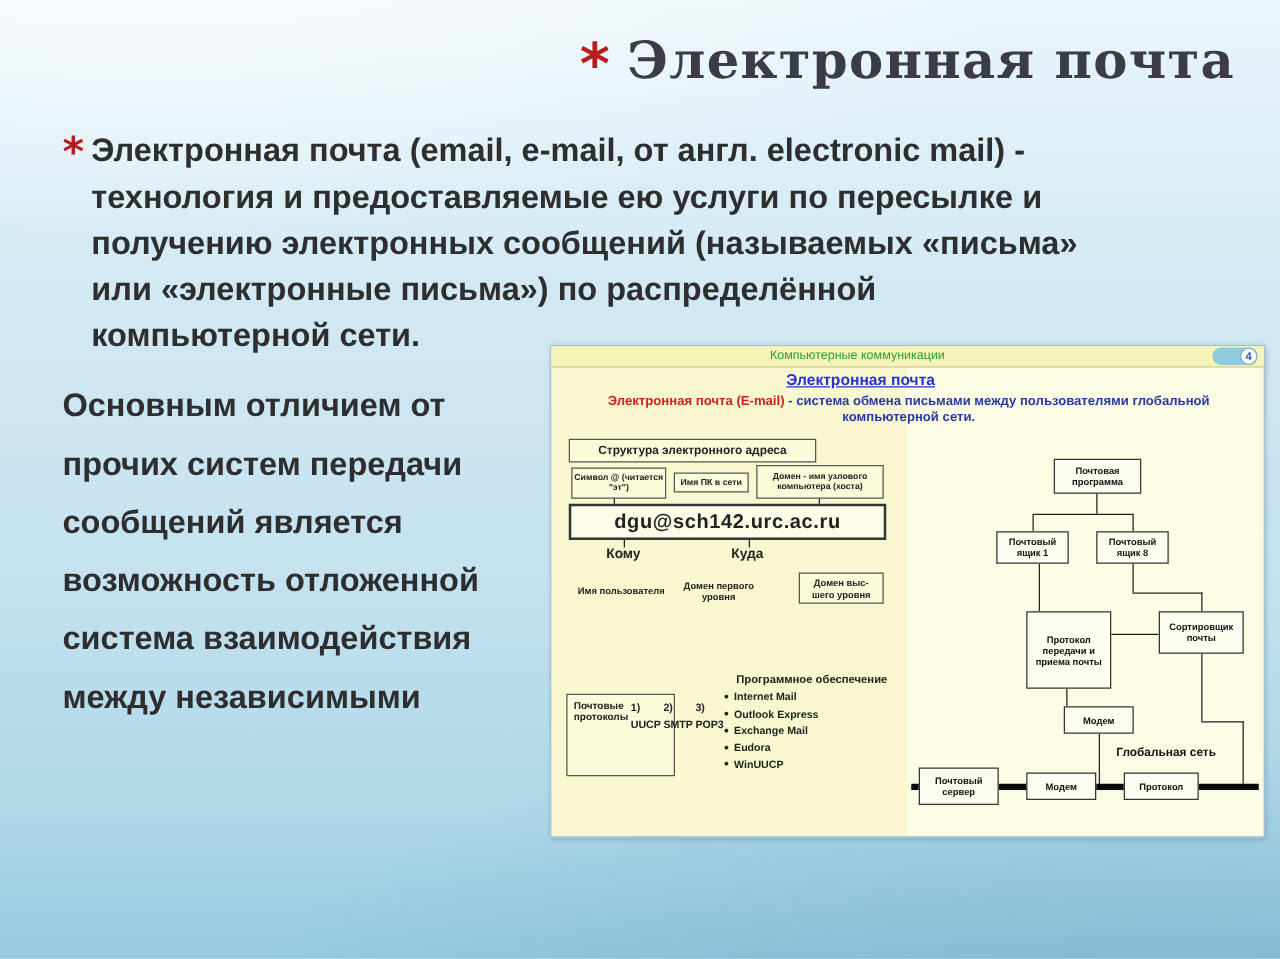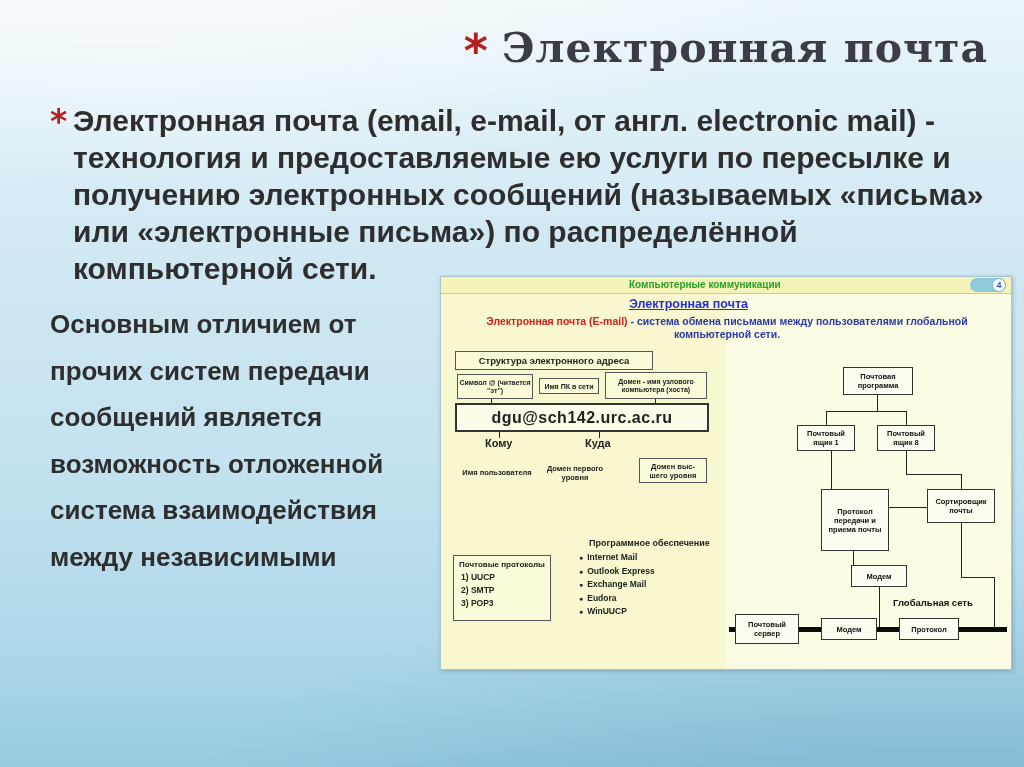--- a/index.html
+++ b/index.html
@@ -18,35 +18,35 @@
 
   
   .title-row { position: absolute; top: 26px; right: 36px; display: flex; align-items: flex-start; gap: 14px; }
   .title-star { color: #b51f1f; font-size: 46px; font-weight: bold; line-height: 1; margin-top: 2px; font-family: "DejaVu Sans", sans-serif; }
   .page-title { margin: 0; font-family: "DejaVu Serif", serif; font-weight: bold; font-size: 41px; color: #3c3c44; letter-spacing: 1px; line-height: 1.1; }
 
   
   .intro { position: absolute; left: 50px; top: 102px; }
   .intro-star { position: absolute; left: 0; top: 0px; color: #b51f1f; font-size: 33px; font-weight: bold; font-family: "DejaVu Sans", sans-serif; }
   .intro-lines { margin-left: 23px; }
-  .intro-line { font-size: 30px; font-weight: bold; color: #2e2e2e; line-height: 37px; white-space: nowrap; }
+  .intro-line { font-size: 26px; font-weight: bold; color: #2e2e2e; line-height: 37px; white-space: nowrap; }
 
   
   .left-block { position: absolute; left: 50px; top: 301px; }
   .left-line { font-size: 26px; font-weight: bold; color: #2e2e2e; line-height: 46.5px; white-space: nowrap; }
 
   
   .embed {
     position: absolute; left: 440px; top: 276px; width: 572px; height: 394px;
     background: linear-gradient(90deg, #f8f7cf 0, #f8f7cf 50%, #fcfbe4 50%, #fcfbe4 100%);
     border: 1px solid #a9c2d2; box-shadow: 1px 1px 4px rgba(60,90,110,.35);
     font-family: "Liberation Sans", sans-serif;
   }
   .e-header { position: absolute; left: 0; top: 0; width: 100%; height: 17px; background: #f5f4b8; border-bottom: 1px solid #cfcd8e; }
-  .e-header-text { position: absolute; left: 188px; top: 2px; font-size: 10px; font-weight: bold; color: #2aa02a; }
+  .e-header-text { position: absolute; left: 175px; top: 2px; font-size: 10px; font-weight: normal; color: #2aa02a; }
   .e-badge { position: absolute; right: 5px; top: 1px; width: 36px; height: 14px; background: #8ecbdb; border-radius: 7px; }
   .e-badge-circle { position: absolute; right: 0; top: 0; width: 14px; height: 14px; background: #fff; border: 1px solid #7ab4c6; border-radius: 50%; font-size: 9px; font-weight: bold; color: #2a56c8; text-align: center; line-height: 12px; }
   .e-subtitle { position: absolute; left: 188px; top: 20px; font-size: 12.5px; font-weight: bold; color: #2433cf; text-decoration: underline; }
   .e-def { position: absolute; left: 8px; top: 38px; width: 556px; text-align: center; font-size: 10.5px; font-weight: bold; line-height: 13px; }
   .e-def-lead { color: #cf2121; }
   .e-def-rest { color: #2a3aa0; }
 
   .ebox { position: absolute; border: 1px solid #555; background: #fbfad9; display: flex; align-items: center; justify-content: center; text-align: center; color: #222; font-weight: bold; }
   .e-addr-title { left: 14px; top: 74px; width: 198px; height: 19px; font-size: 9.5px; }
   .e-symbol { left: 16px; top: 97px; width: 76px; height: 25px; font-size: 7px; line-height: 8px; padding: 1px; }
@@ -54,21 +54,21 @@
   .e-domain { left: 164px; top: 95px; width: 102px; height: 27px; font-size: 7px; line-height: 8px; padding: 1px; }
   .e-email { left: 14px; top: 126px; width: 254px; height: 29px; font-size: 16px; background: #fdfce8; border: 2px solid #333; letter-spacing: .5px; }
   .e-top { left: 198px; top: 181px; width: 68px; height: 25px; font-size: 7.5px; line-height: 9px; padding: 1px; }
 
   .elabel { position: absolute; font-weight: bold; color: #222; text-align: center; }
   .e-komu { left: 44px; top: 160px; font-size: 11px; }
   .e-kuda { left: 144px; top: 160px; font-size: 11px; }
   .e-user { left: 12px; top: 191px; width: 88px; font-size: 7.5px; }
   .e-first { left: 102px; top: 187px; width: 64px; font-size: 7.5px; line-height: 9px; }
 
-  .e-protocols { left: 12px; top: 278px; width: 98px; height: 66px; flex-direction: column; align-items: flex-start; justify-content: flex-start; padding: 4px 5px; text-align: left; }
+  .e-protocols { left: 12px; top: 278px; width: 87px; height: 66px; flex-direction: row; align-items: flex-start; justify-content: flex-start; padding: 4px 5px; text-align: left; }
   .e-proto-title { font-size: 8px; margin-bottom: 2px; }
   .e-proto-item { font-size: 8.5px; line-height: 13px; margin-left: 2px; }
 
   .e-software { position: absolute; left: 120px; top: 261px; width: 172px; color: #222; }
   .e-sw-title { font-size: 9px; font-weight: bold; margin: 0 0 3px 28px; }
   .e-sw-item { font-size: 8.5px; font-weight: bold; line-height: 13.5px; margin-left: 18px; display: flex; align-items: center; gap: 4px; }
   .e-sw-bullet { font-size: 7px; }
 
   .dbox { position: absolute; border: 1px solid #333; background: #fefdf2; display: flex; align-items: center; justify-content: center; text-align: center; font-size: 7.5px; font-weight: bold; line-height: 9px; color: #111; padding: 1px; }
   .d-mailprog  { left: 402px; top: 90px;  width: 70px; height: 28px; }

